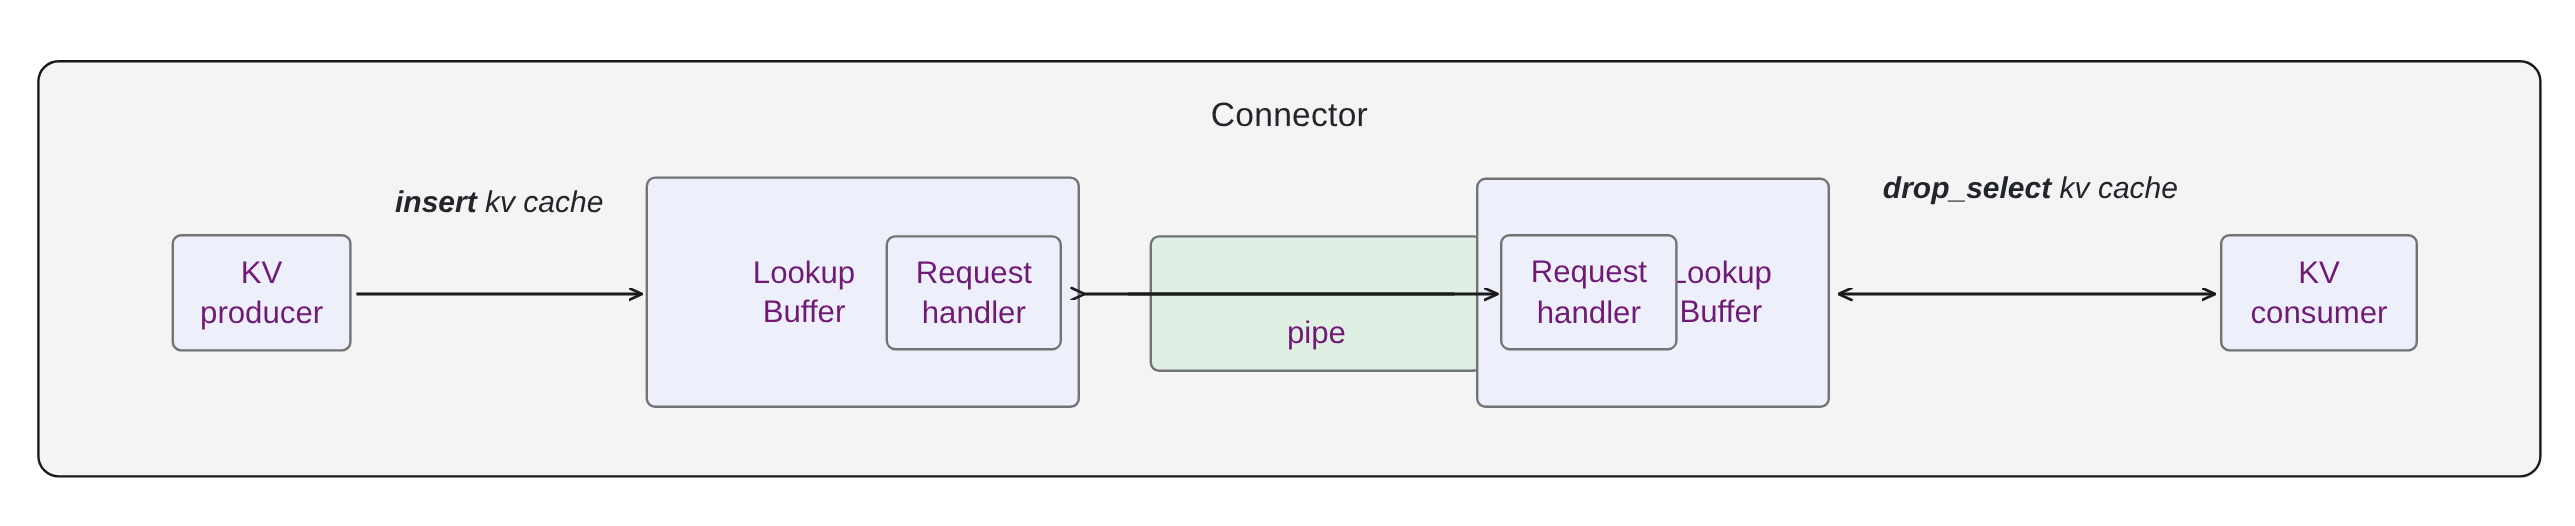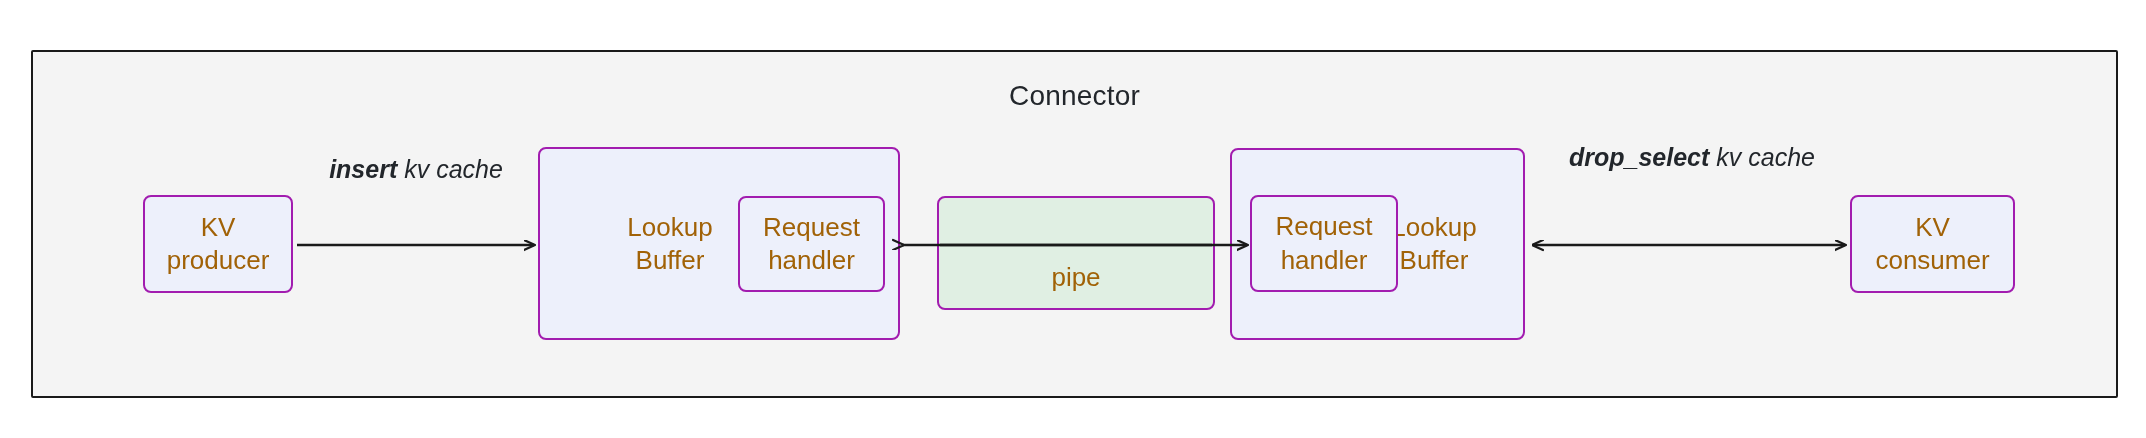--- a/index.html
+++ b/index.html
@@ -24,55 +24,56 @@
   
   .connector-box {
     position: absolute;
     left: 31px;
     top: 50px;
     width: 2087px;
     height: 348px;
     box-sizing: border-box;
     background: #f4f4f4;
     border: 2px solid #1a1a1a;
-    border-radius: 2px;
+    border-radius: 18px;
   }
 
   .connector-title {
     position: absolute;
     left: 0;
     top: 28px;
     width: 100%;
     text-align: center;
     font-size: 28px;
     color: #22262b;
     letter-spacing: 0.2px;
     white-space: nowrap;
   }
 
   
   .node {
     position: absolute;
     box-sizing: border-box;
-    border: 2px solid #a21caf;
+    border: 2px solid #737373;
     border-radius: 8px;
     background: #edf0fb;
-    color: #a16207;
+    color: #701a75;
     font-size: 26px;
     line-height: 1.28;
     text-align: center;
     display: flex;
     flex-direction: column;
     align-items: center;
     justify-content: center;
     white-space: pre-line;
   }
 
   .node.green {
     background: #e0efe3;
+    margin-left: 21px;
   }
 
   
   #kv-producer {
     left: 143px;
     top: 195px;
     width: 150px;
     height: 98px;
   }
 

